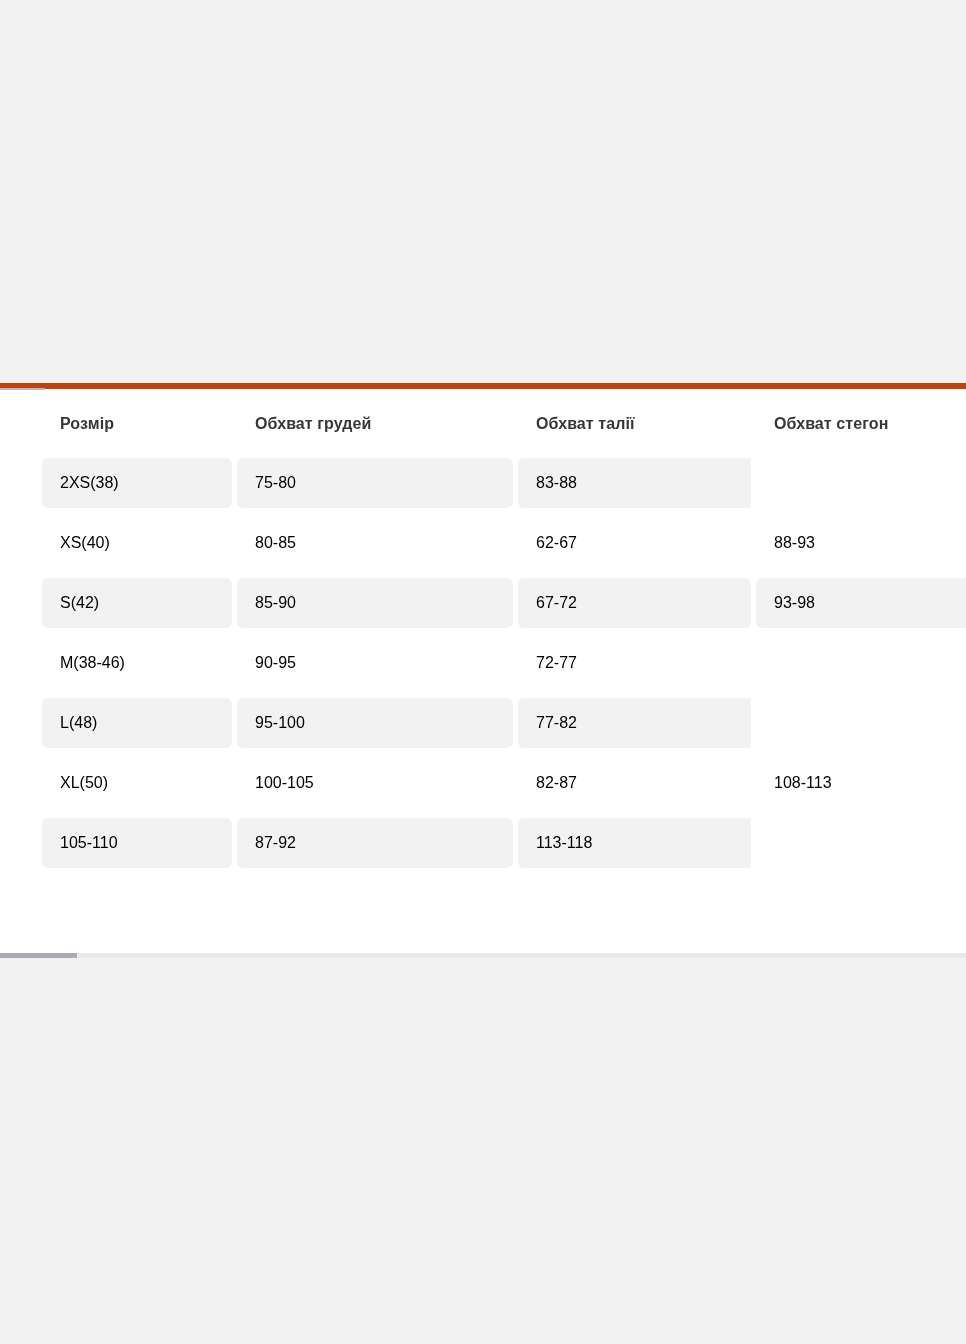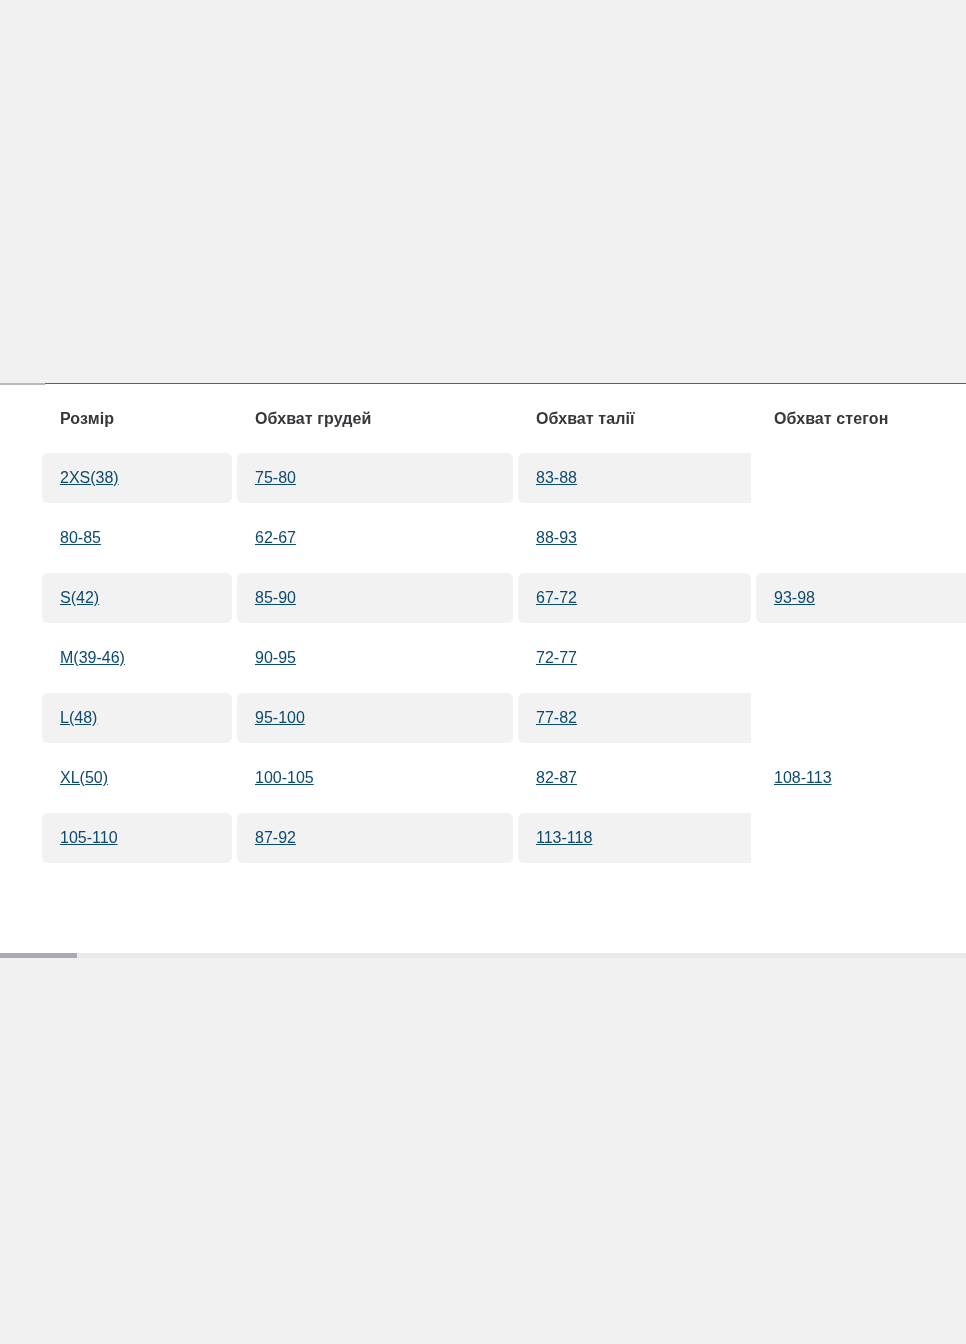--- a/index.html
+++ b/index.html
@@ -19,21 +19,21 @@
     background: #f1f1f2;
   }
 
   .size-panel {
     position: absolute;
     top: 383px;
     left: 0;
     width: 966px;
     height: 575px;
     background: #ffffff;
-    border-top: 1px solid #c2410c;
+    border-top: 6px solid #c2410c;
     box-sizing: border-box;
   }
 
   .top-scroll-indicator {
     position: absolute;
     top: -1px;
     left: 0;
     width: 45px;
     height: 2px;
     background: #b7b7bd;
@@ -81,26 +81,25 @@
     column-gap: 5px;
     height: 50px;
     margin-bottom: 10px;
   }
 
   .cell {
     display: flex;
     align-items: center;
     padding-left: 18px;
     font-size: 16px;
-    color: #0c4a6e;
+    color: #000000;
     white-space: nowrap;
     overflow: hidden;
     border-radius: 6px;
     background: transparent;
-    text-decoration: underline;
   }
 
   .data-row.zebra .cell {
     background: #f2f2f3;
   }
 
   
   .data-row .cell:last-child {
     border-radius: 6px 0 0 6px;
   }
@@ -141,32 +140,33 @@
           <div class="header-cell">Обхват стегон</div>
         </div>
 
       <div class="rows" id="rows-container">
           <div class="data-row zebra">
     <div class="cell">2XS(38)</div>
     <div class="cell">75-80</div>
     <div class="cell">83-88</div>
   </div>
           <div class="data-row">
+    <div class="cell">XS(40)</div>
     <div class="cell">80-85</div>
     <div class="cell">62-67</div>
     <div class="cell">88-93</div>
   </div>
           <div class="data-row zebra">
     <div class="cell">S(42)</div>
     <div class="cell">85-90</div>
     <div class="cell">67-72</div>
     <div class="cell">93-98</div>
   </div>
           <div class="data-row">
-    <div class="cell">M(39-46)</div>
+    <div class="cell">M(38-46)</div>
     <div class="cell">90-95</div>
     <div class="cell">72-77</div>
   </div>
           <div class="data-row zebra">
     <div class="cell">L(48)</div>
     <div class="cell">95-100</div>
     <div class="cell">77-82</div>
   </div>
           <div class="data-row">
     <div class="cell">XL(50)</div>

